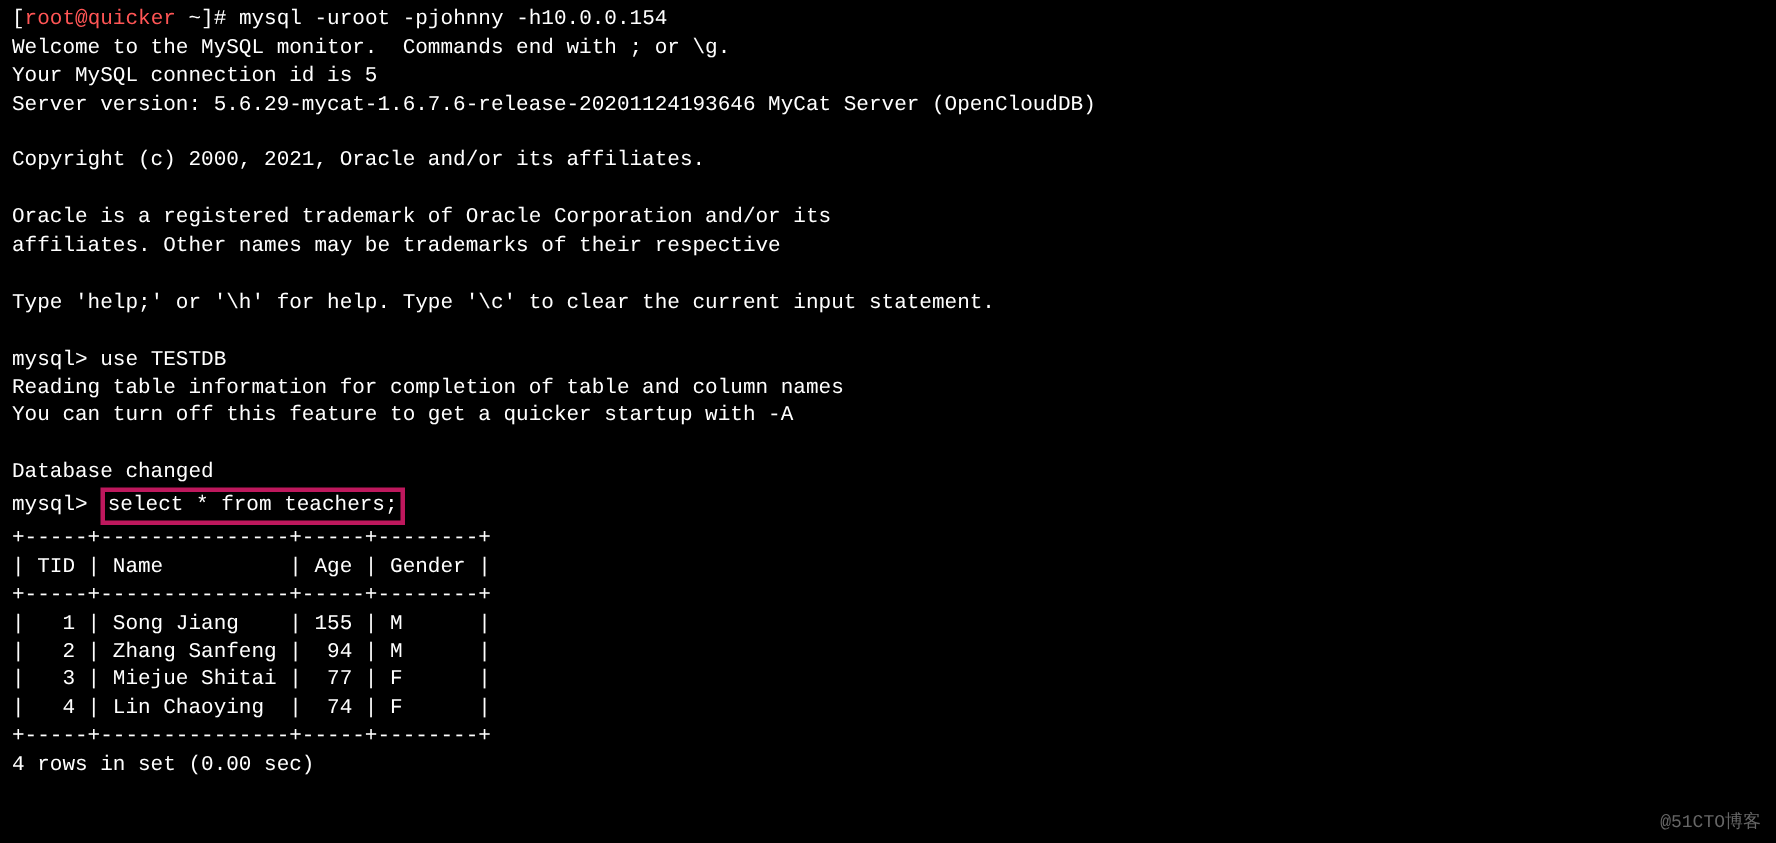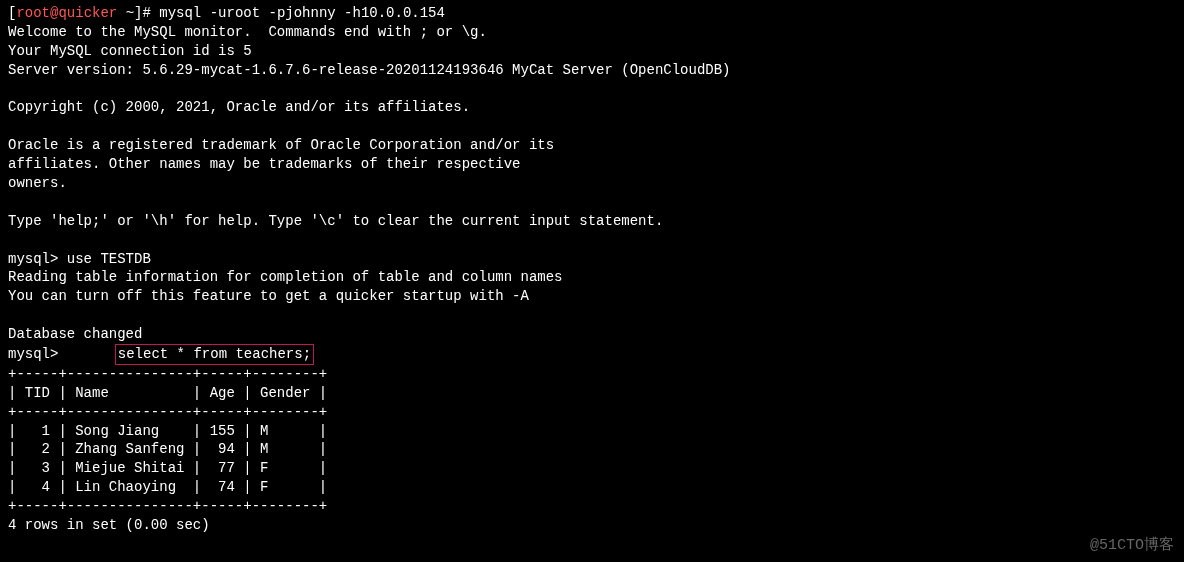--- a/index.html
+++ b/index.html
@@ -31,47 +31,45 @@
     .prompt-host {
       color: #ff5555;
     }
     .prompt-path {
       color: #ffffff;
     }
     .prompt-hash {
       color: #ffffff;
     }
     .highlight-box {
-      border: 1px solid #be185d;
+      border: 3px solid #be185d;
       padding: 0 2px;
       display: inline-block;
-      margin-left: 48px;
     }
     .watermark {
       position: absolute;
       bottom: 6px;
       right: 10px;
       color: #666666;
-      font-size: 15px;
+      font-size: 12px;
     }
   </style>
 </head>
 <body>
 
 <div>
   <div class="line"><span class="prompt-bracket-open">[</span><span class="prompt-user">root</span><span class="prompt-at">@</span><span class="prompt-host">quicker</span><span class="prompt-path"> ~</span><span class="prompt-bracket-close">]</span><span class="prompt-hash"># </span><span>mysql -uroot -pjohnny -h10.0.0.154</span></div>
   <div class="line">Welcome to the MySQL monitor.  Commands end with ; or \g.</div>
   <div class="line">Your MySQL connection id is 5</div>
   <div class="line">Server version: 5.6.29-mycat-1.6.7.6-release-20201124193646 MyCat Server (OpenCloudDB)</div>
   <div class="line">&nbsp;</div>
   <div class="line">Copyright (c) 2000, 2021, Oracle and/or its affiliates.</div>
   <div class="line">&nbsp;</div>
   <div class="line">Oracle is a registered trademark of Oracle Corporation and/or its</div>
   <div class="line">affiliates. Other names may be trademarks of their respective</div>
-  <div class="line">owners.</div>
   <div class="line">&nbsp;</div>
   <div class="line">Type 'help;' or '\h' for help. Type '\c' to clear the current input statement.</div>
   <div class="line">&nbsp;</div>
   <div class="line"><span>mysql&gt; </span><span>use TESTDB</span></div>
   <div class="line">Reading table information for completion of table and column names</div>
   <div class="line">You can turn off this feature to get a quicker startup with -A</div>
   <div class="line">&nbsp;</div>
   <div class="line">Database changed</div>
   <div class="line"><span>mysql&gt; </span><span class="highlight-box">select * from teachers;</span></div>
   <div class="line">+-----+---------------+-----+--------+</div>

